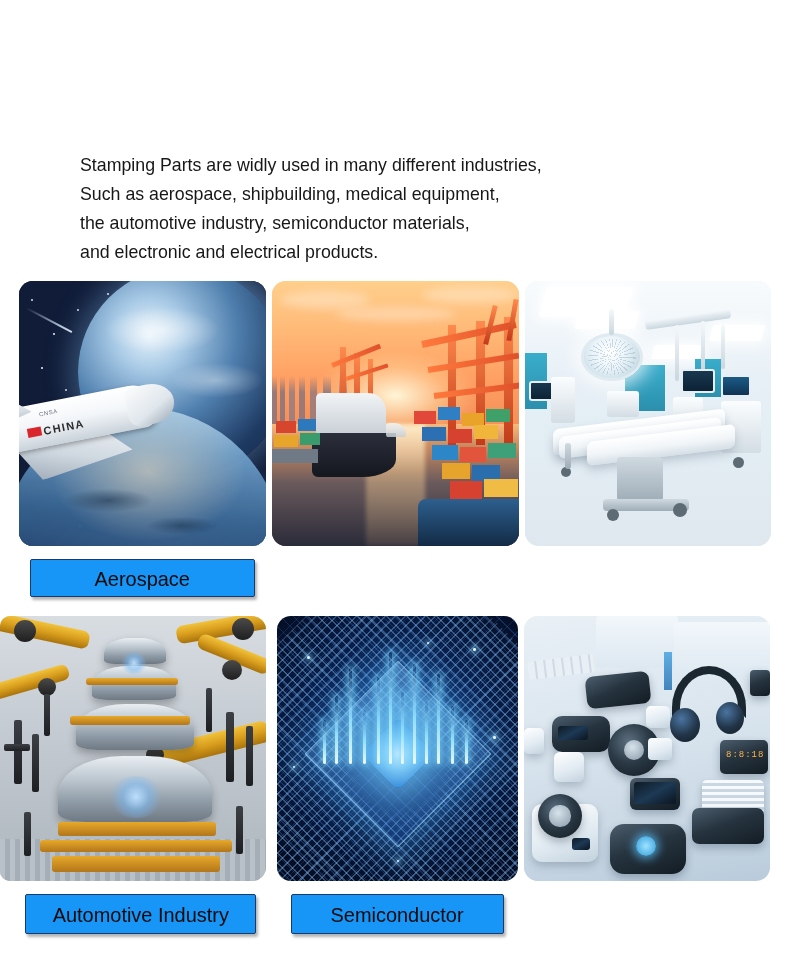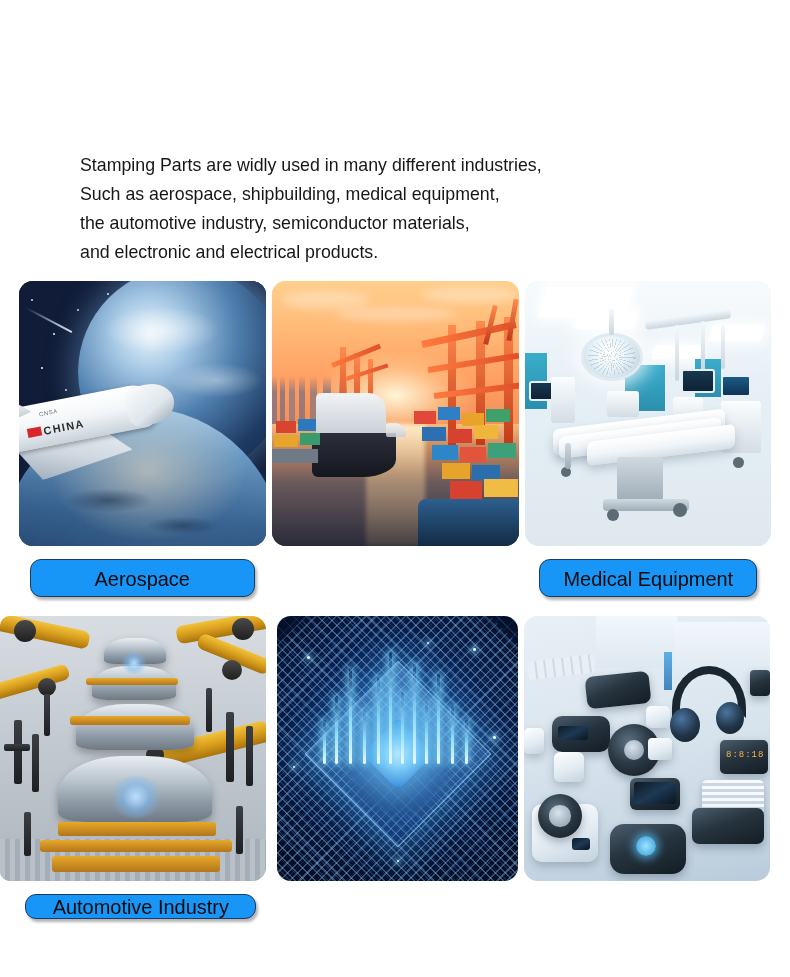--- a/index.html
+++ b/index.html
@@ -88,21 +88,21 @@
     border-radius: 14px;
     background: #e9eef3;
   }
   .thumb.bleed-left  { border-top-left-radius: 10px; border-bottom-left-radius: 10px; }
 
   
   .pill {
     position: absolute;
     background: #1896F7;
     border: 1.6px solid #1a3a6b;
-    border-radius: 11px;
+    border-radius: 2px;
     box-shadow: 2px 3px 3px rgba(0,0,0,0.30);
     display: flex;
     align-items: center;
     justify-content: center;
     text-align: center;
   }
   .pill-label {
     color: #0a0a0a;
     font-family: "Liberation Sans Narrow", "Liberation Sans", sans-serif;
     font-size: 21px;
@@ -561,23 +561,20 @@
             <div class="or-table" style="left:62px;top:152px;width:148px;height:24px;"></div>
             <div class="or-base" style="left:92px;top:176px;width:46px;height:44px;"></div>
             <div class="or-base" style="left:78px;top:218px;width:86px;height:12px;"></div>
             <div class="or-wheel" style="left:82px;top:228px;width:12px;height:12px;"></div>
             <div class="or-wheel" style="left:148px;top:222px;width:14px;height:14px;"></div>
             <div class="or-wheel" style="left:36px;top:186px;width:10px;height:10px;"></div>
             <div class="or-wheel" style="left:208px;top:176px;width:11px;height:11px;"></div>
             <div class="or-base" style="left:40px;top:162px;width:6px;height:26px;"></div>
           </div>
         </div>
-        <div class="pill" style="left:14px;top:278px;width:218px;height:38px;">
-          <span class="pill-label">Medical Equipment</span>
-        </div>
       </div>
     </div>
 
     <div class="row row-2">
 
       <div class="cell" style="left:0px;width:266px;">
         <div class="thumb bleed-left" style="width:266px;height:265px;">
           <div class="art-auto">
             <div class="auto-floor"></div>
 
@@ -610,21 +607,21 @@
 
             <div class="auto-rail" style="left:58px;top:206px;width:158px;height:14px;"></div>
             <div class="auto-rail" style="left:40px;top:224px;width:192px;height:12px;"></div>
             <div class="auto-rail" style="left:70px;top:100px;width:120px;height:9px;"></div>
             <div class="auto-rail" style="left:86px;top:62px;width:92px;height:7px;"></div>
             <div class="auto-rail" style="left:52px;top:240px;width:168px;height:16px;"></div>
             <div class="auto-post" style="left:24px;top:196px;width:7px;height:44px;"></div>
             <div class="auto-post" style="left:236px;top:190px;width:7px;height:48px;"></div>
           </div>
         </div>
-        <div class="pill" style="left:25px;top:278px;width:231px;height:25px;">
+        <div class="pill" style="left:25px;top:278px;width:231px;height:40px;">
           <span class="pill-label">Automotive Industry</span>
         </div>
       </div>
 
       <div class="cell" style="left:277px;width:241px;">
         <div class="thumb" style="width:241px;height:265px;">
           <div class="art-chip">
             <div class="chip-traces"></div>
             <div class="chip-radial"></div>
             <div class="chip-plate"></div>
@@ -644,20 +641,23 @@
             <div class="chip-beam" style="left:188px;height:44px;"></div>
 
             <div class="chip-spark" style="left:30px;top:40px;width:3px;height:3px;"></div>
             <div class="chip-spark" style="left:196px;top:32px;width:2.5px;height:2.5px;"></div>
             <div class="chip-spark" style="left:150px;top:26px;width:2px;height:2px;"></div>
             <div class="chip-spark" style="left:216px;top:120px;width:2.5px;height:2.5px;"></div>
             <div class="chip-spark" style="left:16px;top:150px;width:2px;height:2px;"></div>
             <div class="chip-spark" style="left:120px;top:244px;width:2px;height:2px;"></div>
           </div>
         </div>
+        <div class="pill" style="left:14px;top:278px;width:213px;height:40px;">
+          <span class="pill-label">Semiconductor</span>
+        </div>
       </div>
 
       <div class="cell" style="left:524px;width:246px;">
         <div class="thumb" style="width:246px;height:265px;">
           <div class="art-gadget">
             <div class="gad-bg-panel" style="left:72px;top:0px;width:82px;height:52px;"></div>
             <div class="gad-bg-panel" style="left:150px;top:6px;width:96px;height:58px;"></div>
             <div class="gad-blue-strip" style="left:140px;top:36px;width:8px;height:38px;opacity:.8;"></div>
             <div class="gad-kbd" style="left:4px;top:42px;width:66px;height:18px;transform:rotate(-7deg);"></div>
 

